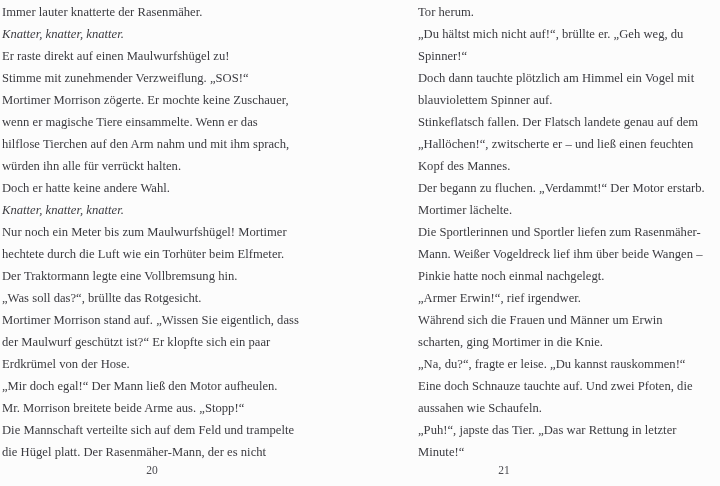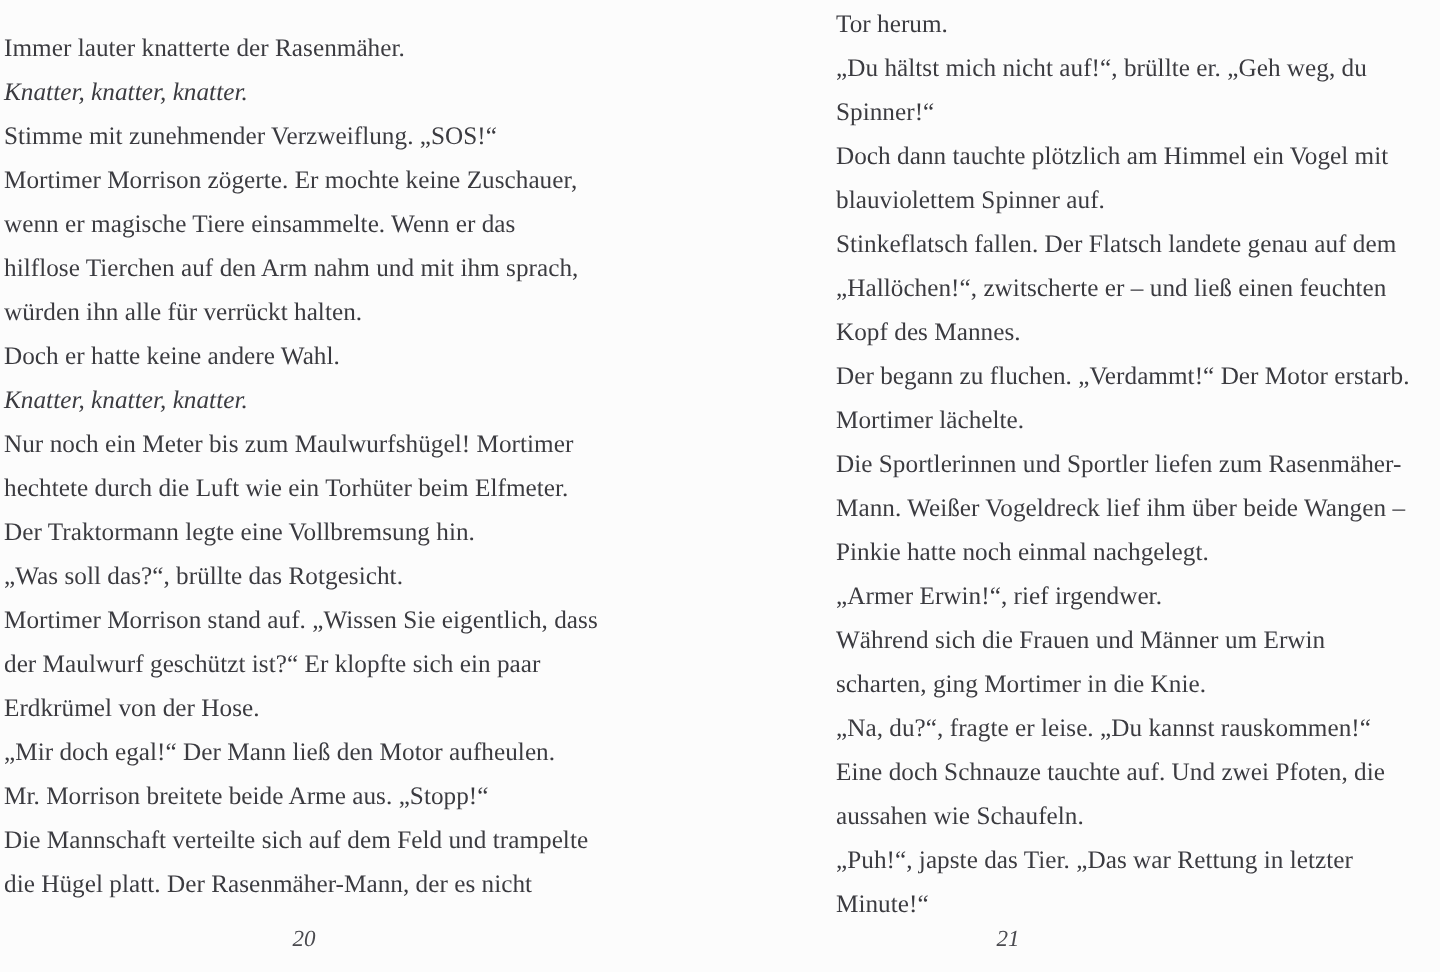--- a/index.html
+++ b/index.html
@@ -23,21 +23,21 @@
     box-sizing: border-box;
   }
 
   .page {
     position: relative;
     width: 360px;
     height: 486px;
     box-sizing: border-box;
   }
 
-  .page-left  { padding: 12px 8px 0 2px; }
+  .page-left  { padding: 0 8px 0 2px; }
   .page-right { padding: 0 6px 0 58px; }
 
   .text-block {
     padding-top: 1px;
   }
 
   .line {
     font-size: 12.6px;
     line-height: 22px;
     height: 22px;
@@ -53,35 +53,35 @@
 
   .page-number {
     position: absolute;
     bottom: 9px;
     left: 0;
     right: 0;
     text-align: center;
     font-size: 11.5px;
     color: #4a4a4f;
     line-height: 14px;
-    font-style: italic;
   }
 
   .page-left .page-number  { padding-right: 56px; }
   .page-right .page-number { padding-right: 72px; }
 </style>
 </head>
 <body>
 
 <div class="spread">
 
   <div class="page page-left">
     <div class="text-block">
         <div class="line">Immer lauter knatterte der Rasenmäher.</div>
         <div class="line italic">Knatter, knatter, knatter.</div>
+        <div class="line">Er raste direkt auf einen Maulwurfshügel zu!</div>
         <div class="line">Stimme mit zunehmender Verzweiflung. „SOS!“</div>
         <div class="line">Mortimer Morrison zögerte. Er mochte keine Zuschauer,</div>
         <div class="line">wenn er magische Tiere einsammelte. Wenn er das</div>
         <div class="line">hilflose Tierchen auf den Arm nahm und mit ihm sprach,</div>
         <div class="line">würden ihn alle für verrückt halten.</div>
         <div class="line">Doch er hatte keine andere Wahl.</div>
         <div class="line italic">Knatter, knatter, knatter.</div>
         <div class="line">Nur noch ein Meter bis zum Maulwurfshügel! Mortimer</div>
         <div class="line">hechtete durch die Luft wie ein Torhüter beim Elfmeter.</div>
         <div class="line">Der Traktormann legte eine Vollbremsung hin.</div>

